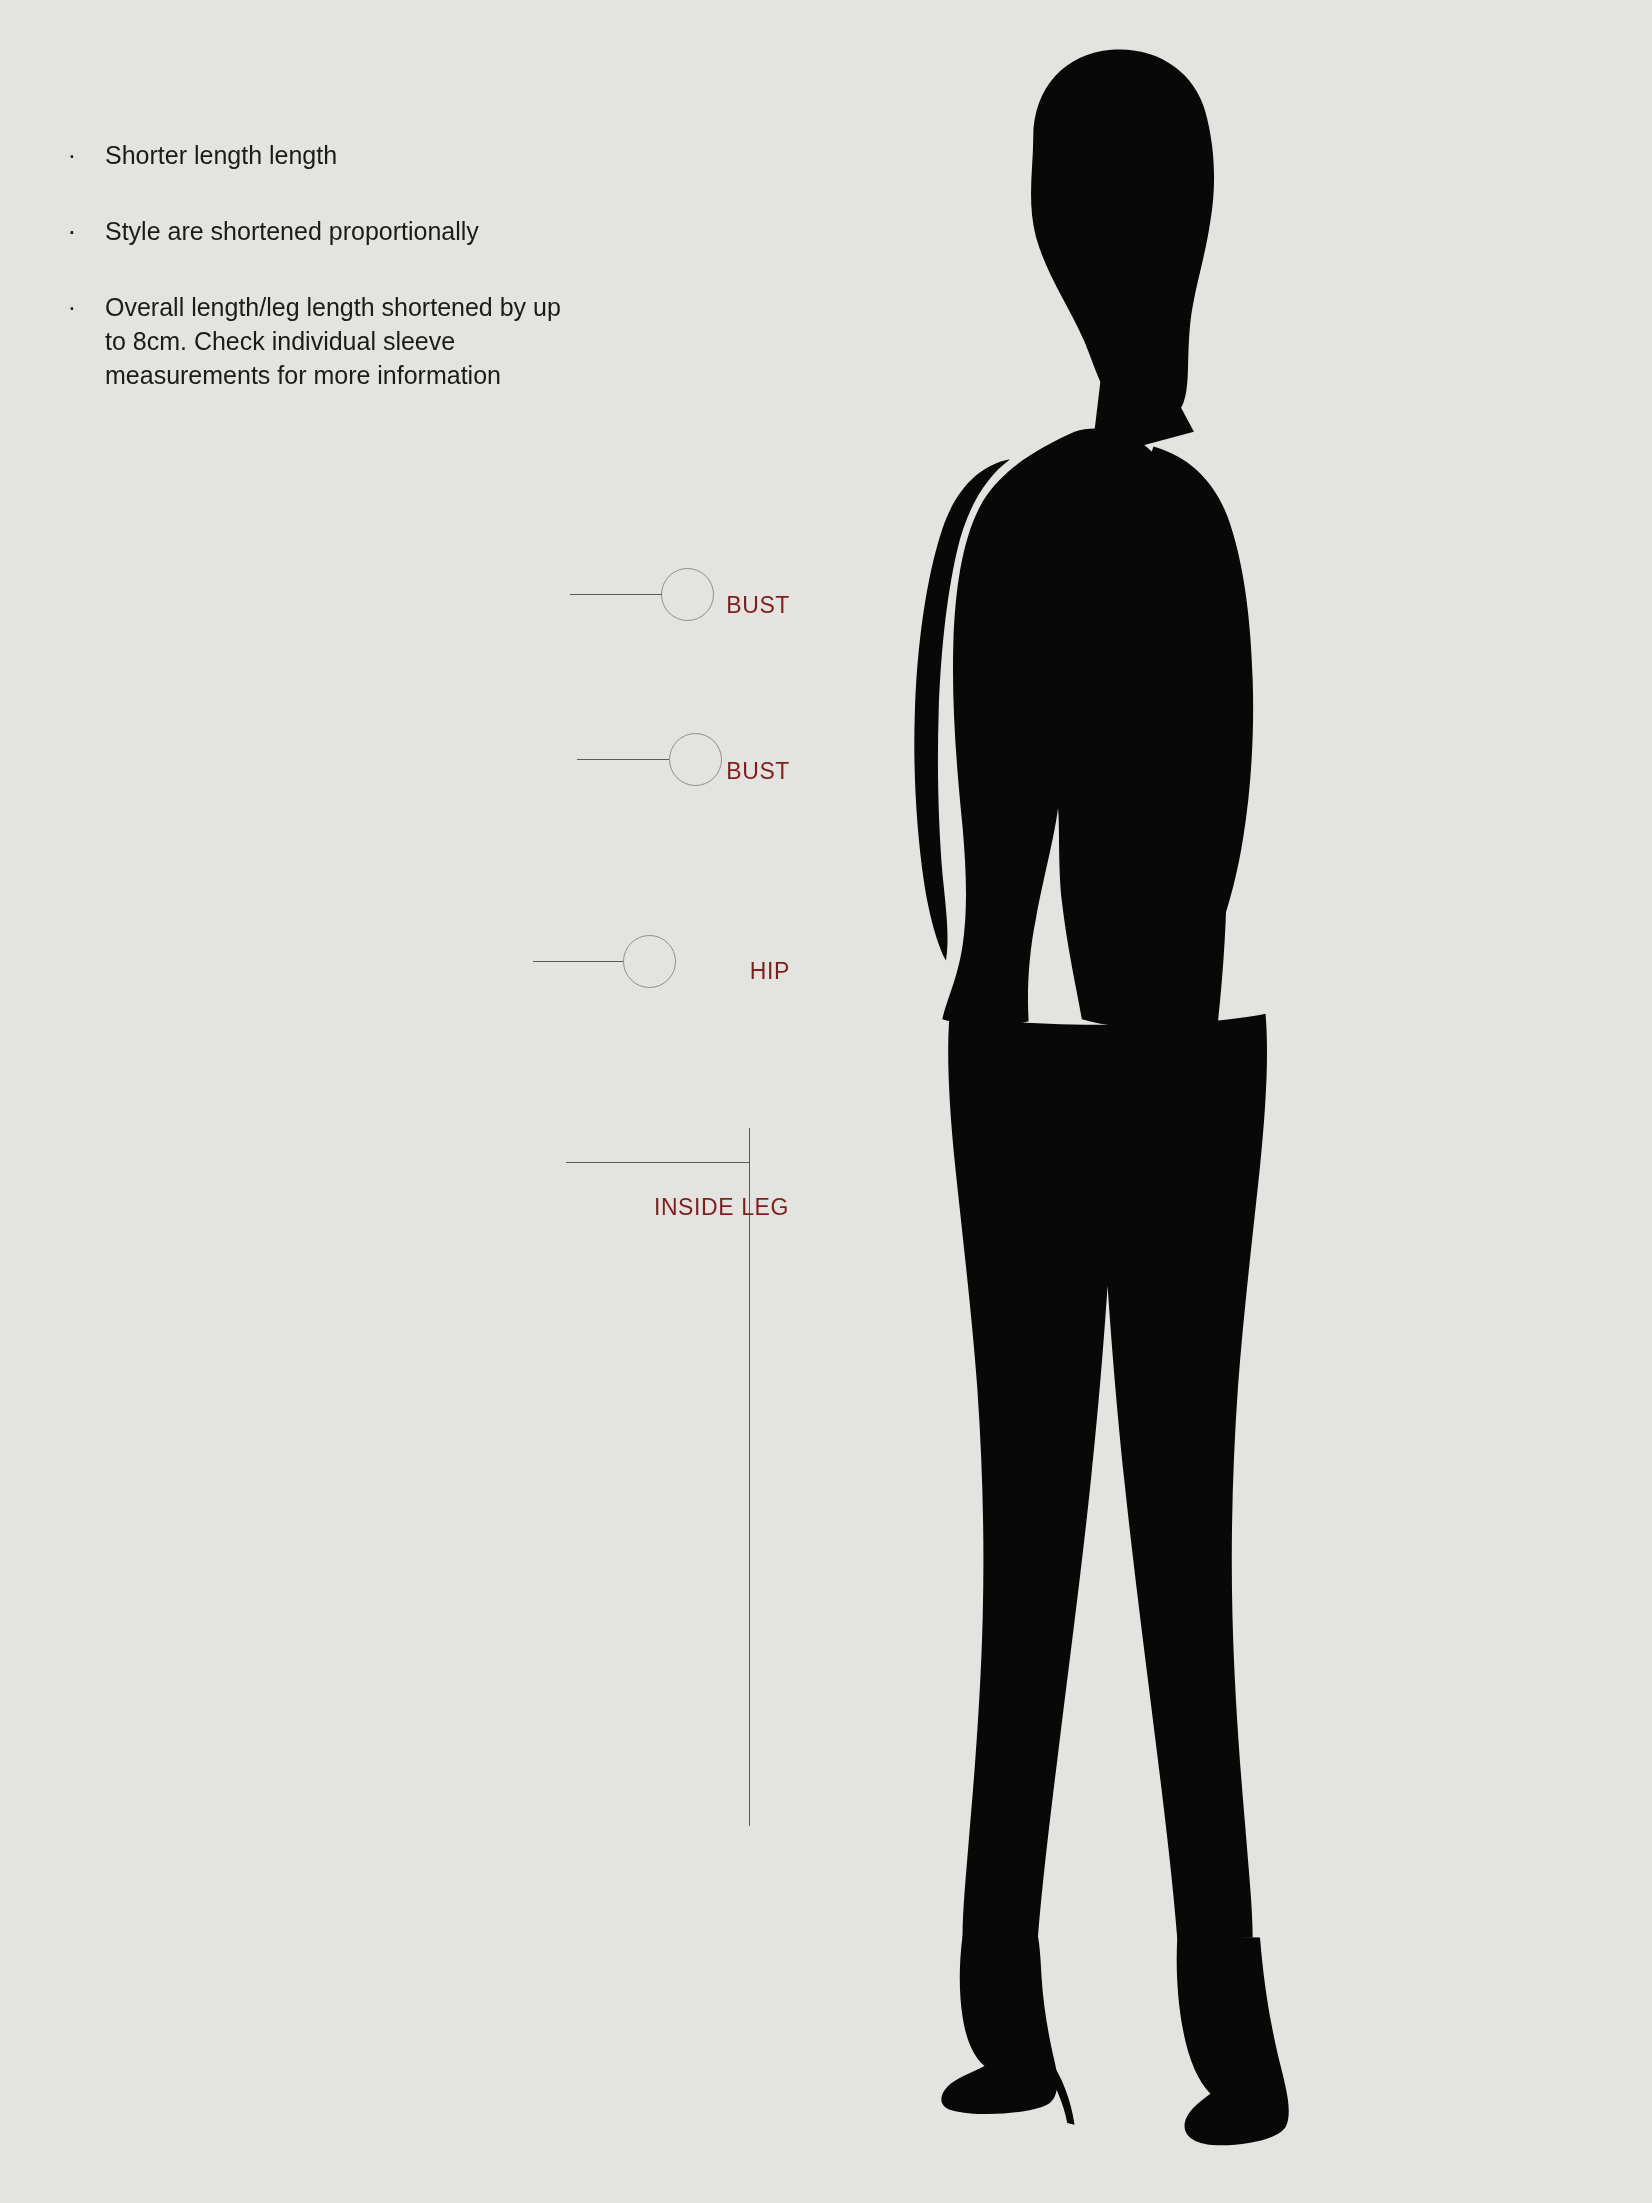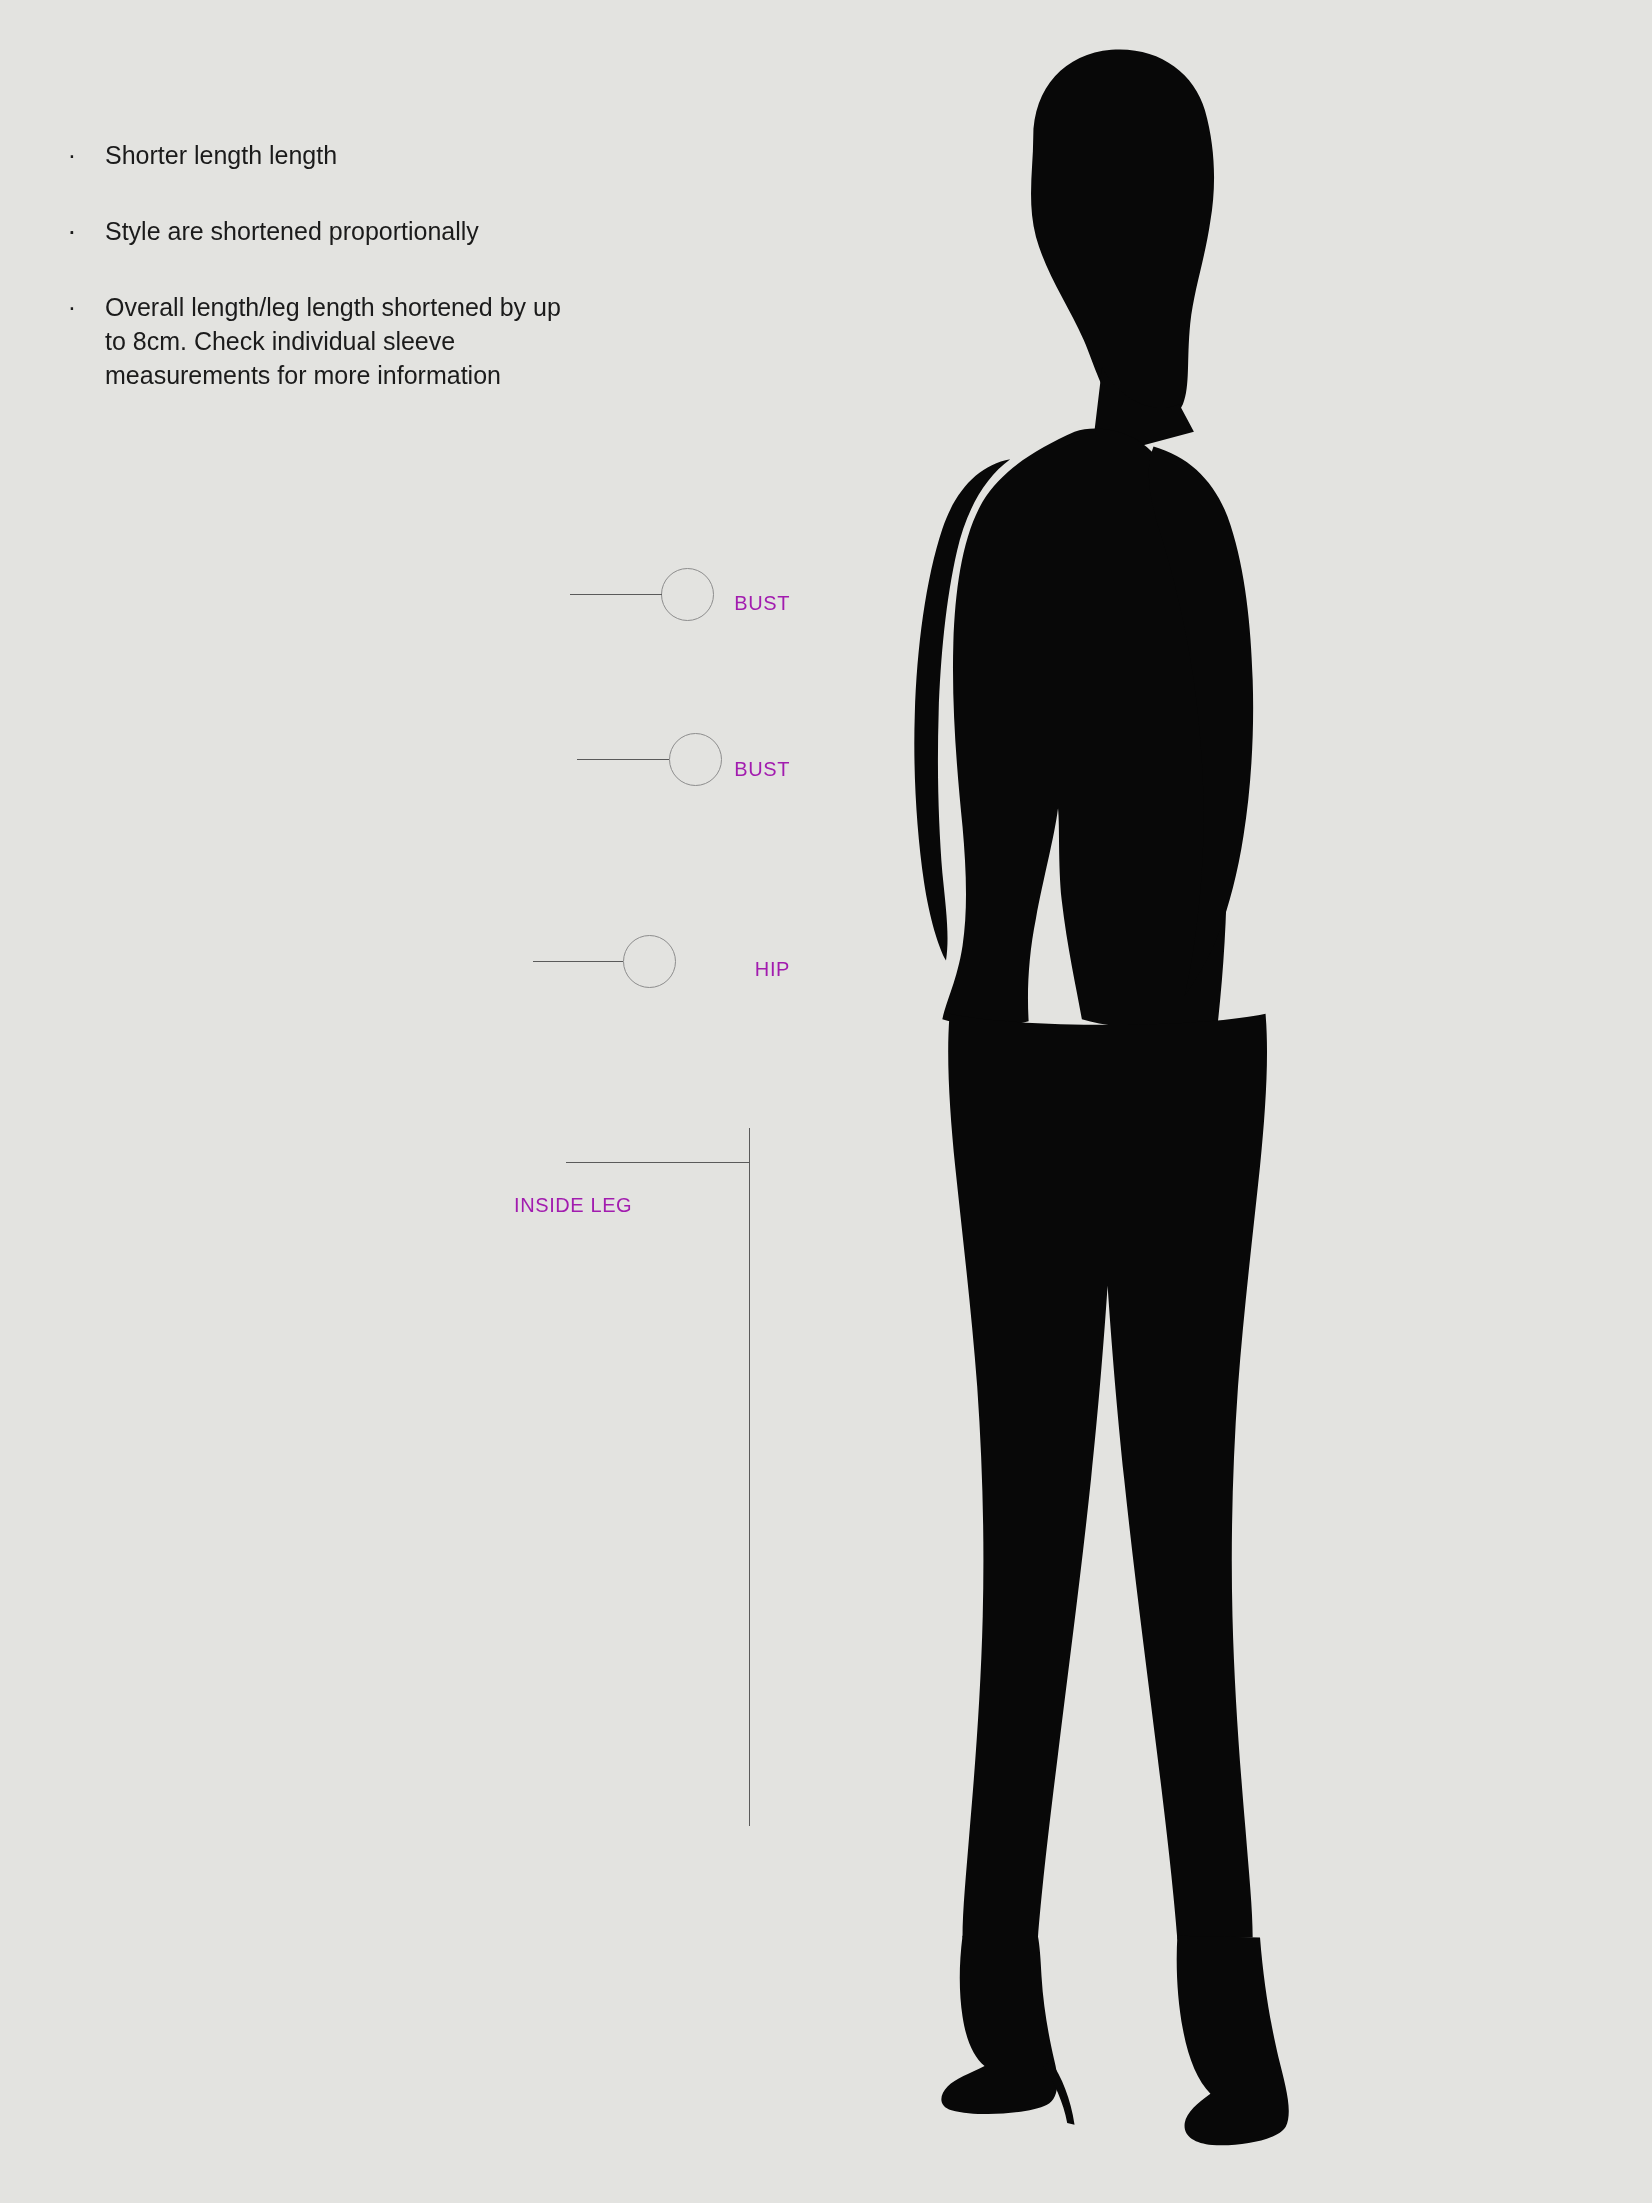--- a/index.html
+++ b/index.html
@@ -69,30 +69,30 @@
   }
   .figure-svg {
     position: absolute;
     left: 0;
     top: 0;
   }
 
   
   .callout-label {
     position: absolute;
-    font-size: 20px;
+    font-size: 23px;
     letter-spacing: 0.6px;
-    color: #a21caf;
+    color: #7f1d1d;
     white-space: nowrap;
     text-align: right;
   }
   #label-bust  { left: 606px;  top: 592px;  width: 184px; }
   #label-waist { left: 588px;  top: 758px;  width: 202px; }
   #label-hip   { left: 606px;  top: 958px; width: 184px; }
-  #label-inside-leg { left: 514px; top: 1194px; width: 275px; text-align: left; }
+  #label-inside-leg { left: 514px; top: 1194px; width: 275px; text-align: right; }
 
   
   .leader {
     position: absolute;
     background: #5a5a5a;
   }
   .circle-marker {
     position: absolute;
     border: 1.4px solid #8d8d8d;
     border-radius: 50%;

